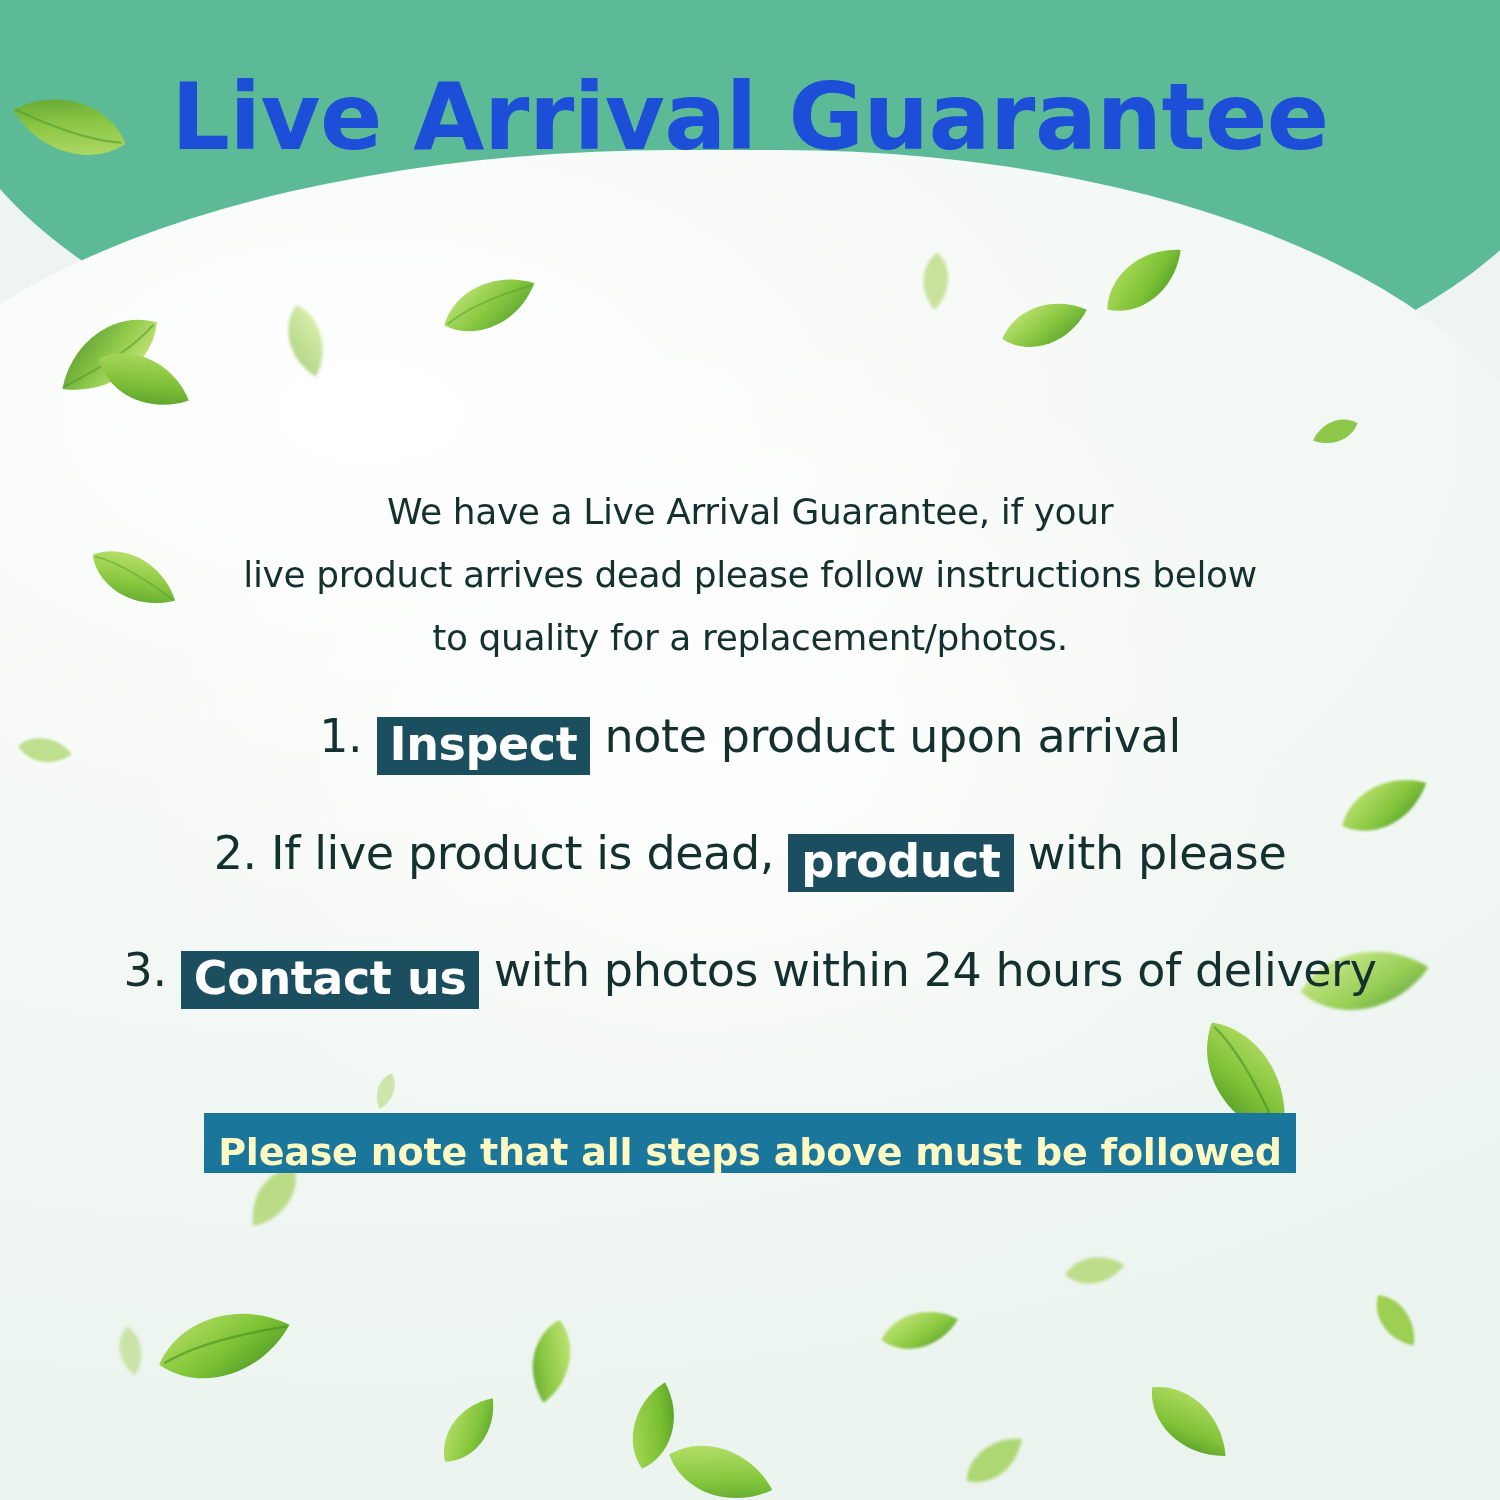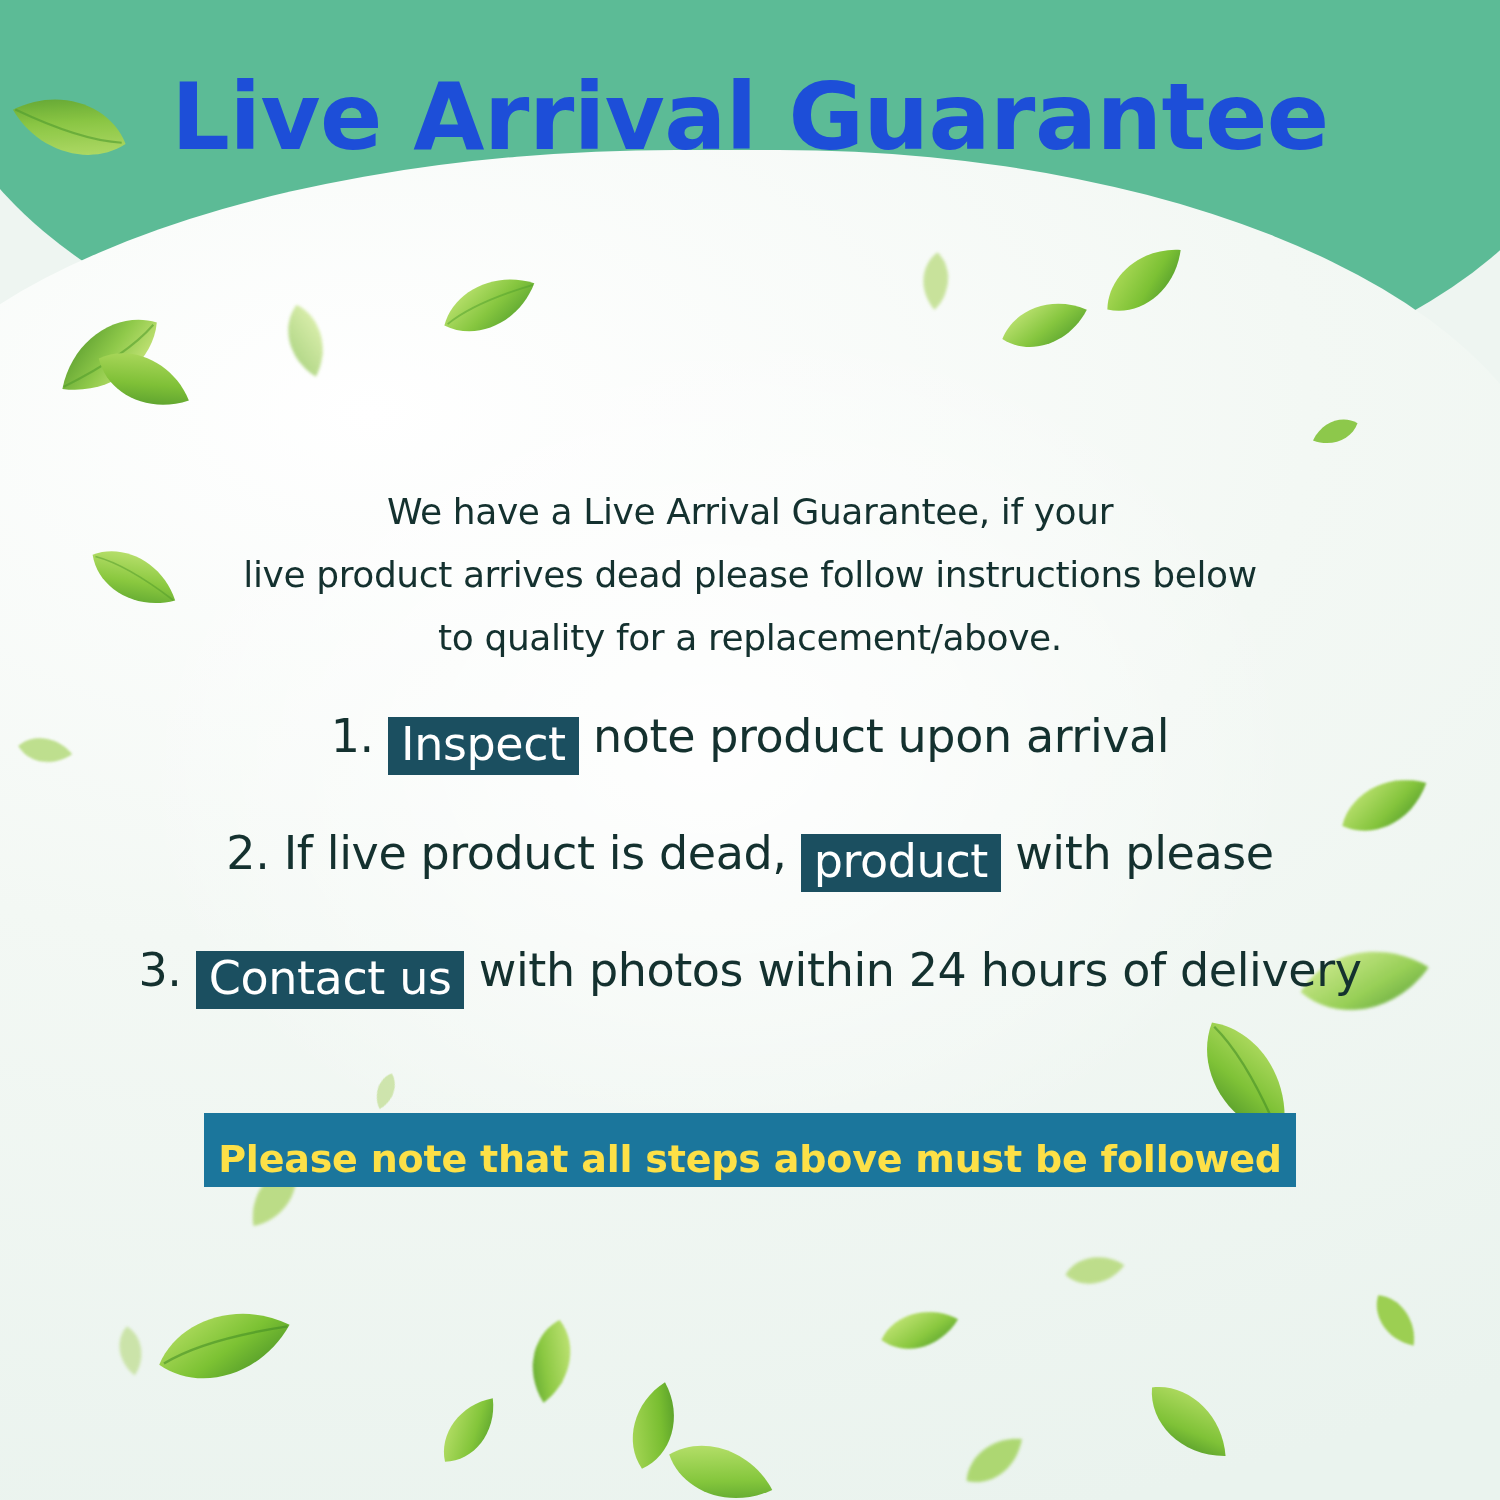--- a/index.html
+++ b/index.html
@@ -90,44 +90,44 @@
   }
   .step{
     white-space:nowrap;
     margin-bottom:56px;
     line-height:60px;
   }
   .hl{
     display:inline-block;
     background:#1b4f60;
     color:#ffffff;
-    font-weight:normal;
+    font-weight:bold;
     padding:3px 13px 7px 13px;
     line-height:48px;
     vertical-align:baseline;
     position:relative;
     top:8px;
   }
 
   
   .footer{
     position:absolute;
     left:0;right:0;top:1113px;
     text-align:center;
   }
   .bar{
     display:block;
     margin:0 auto 18px auto;
     background:#1b769c;
-    color:#fde047;
+    color:#fef9c3;
     font-weight:bold;
     font-size:38px;
     line-height:70px;
     height:52px;
-    padding:11px 14px;
+    padding:4px 14px;
     width:max-content;
     font-family:"DejaVu Sans","Liberation Sans",sans-serif;
     letter-spacing:-0.2px;
     white-space:nowrap;
   }
 </style>
 </head>
 <body>
 
 <div id="poster">
@@ -428,21 +428,21 @@
     <svg width="110" height="62" viewBox="0 0 120 70">
         <path d="M4 36 C28 4 80 0 116 30 C82 66 30 66 4 36 Z" fill="#b7d97e"></path>
       </svg>
   </div>
 
   <div class="title">Live Arrival Guarantee</div>
 
   <div class="intro">
     <div>We have a Live Arrival Guarantee, if your</div>
     <div>live product arrives dead please follow instructions below</div>
-    <div>to quality for a replacement/above.</div>
+    <div>to quality for a replacement/photos.</div>
   </div>
 
   <div class="steps">
 
     <div class="step">
       <span>1.</span>
       <span class="hl">Inspect</span>
       <span>note product upon arrival</span>
     </div>
 

